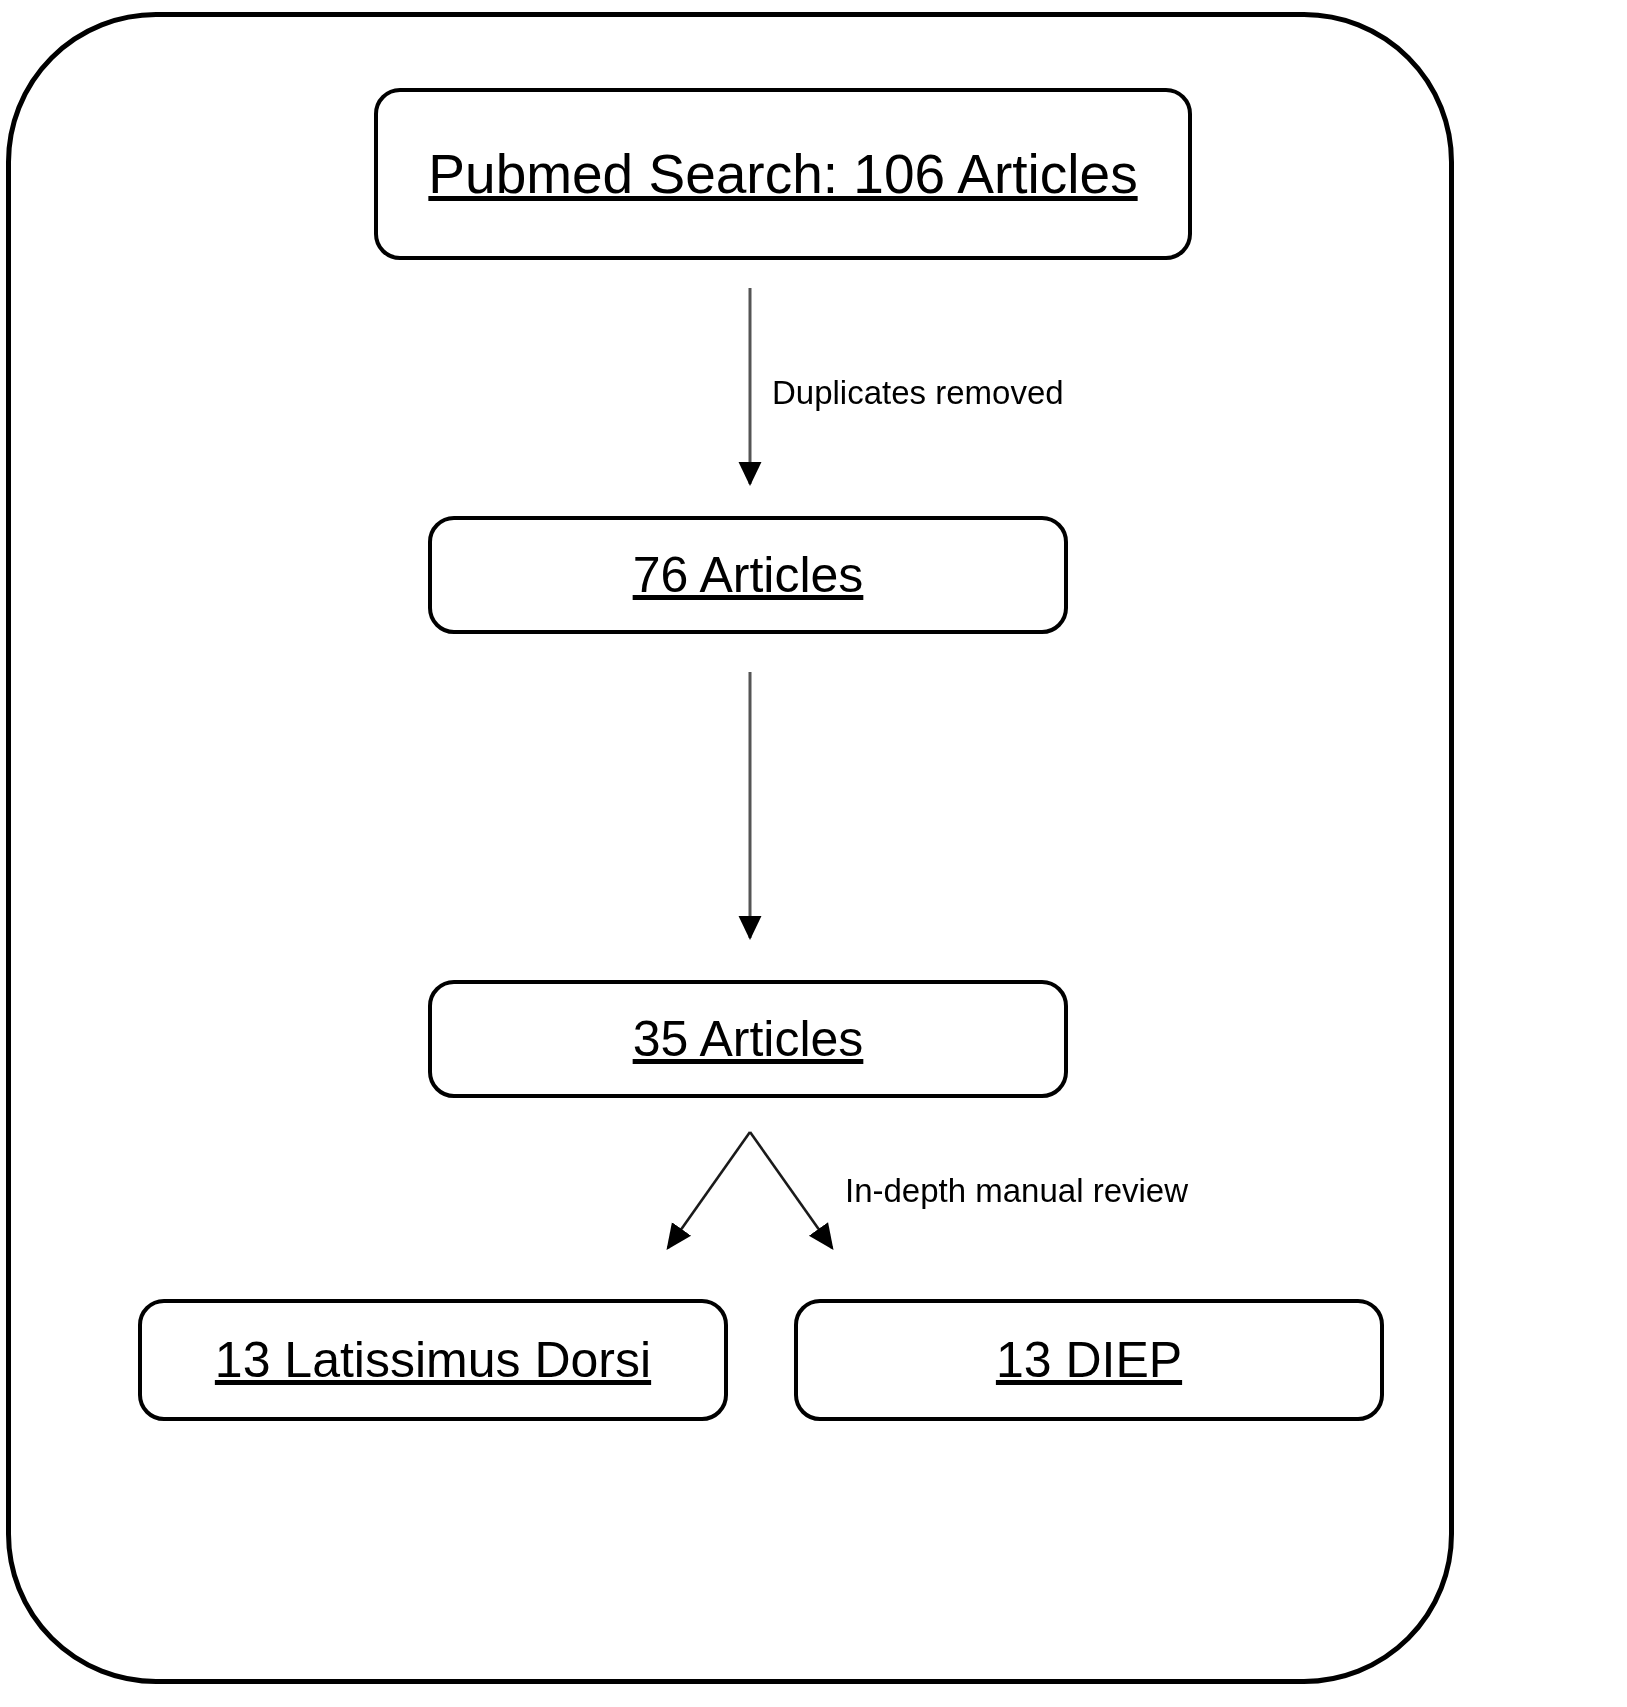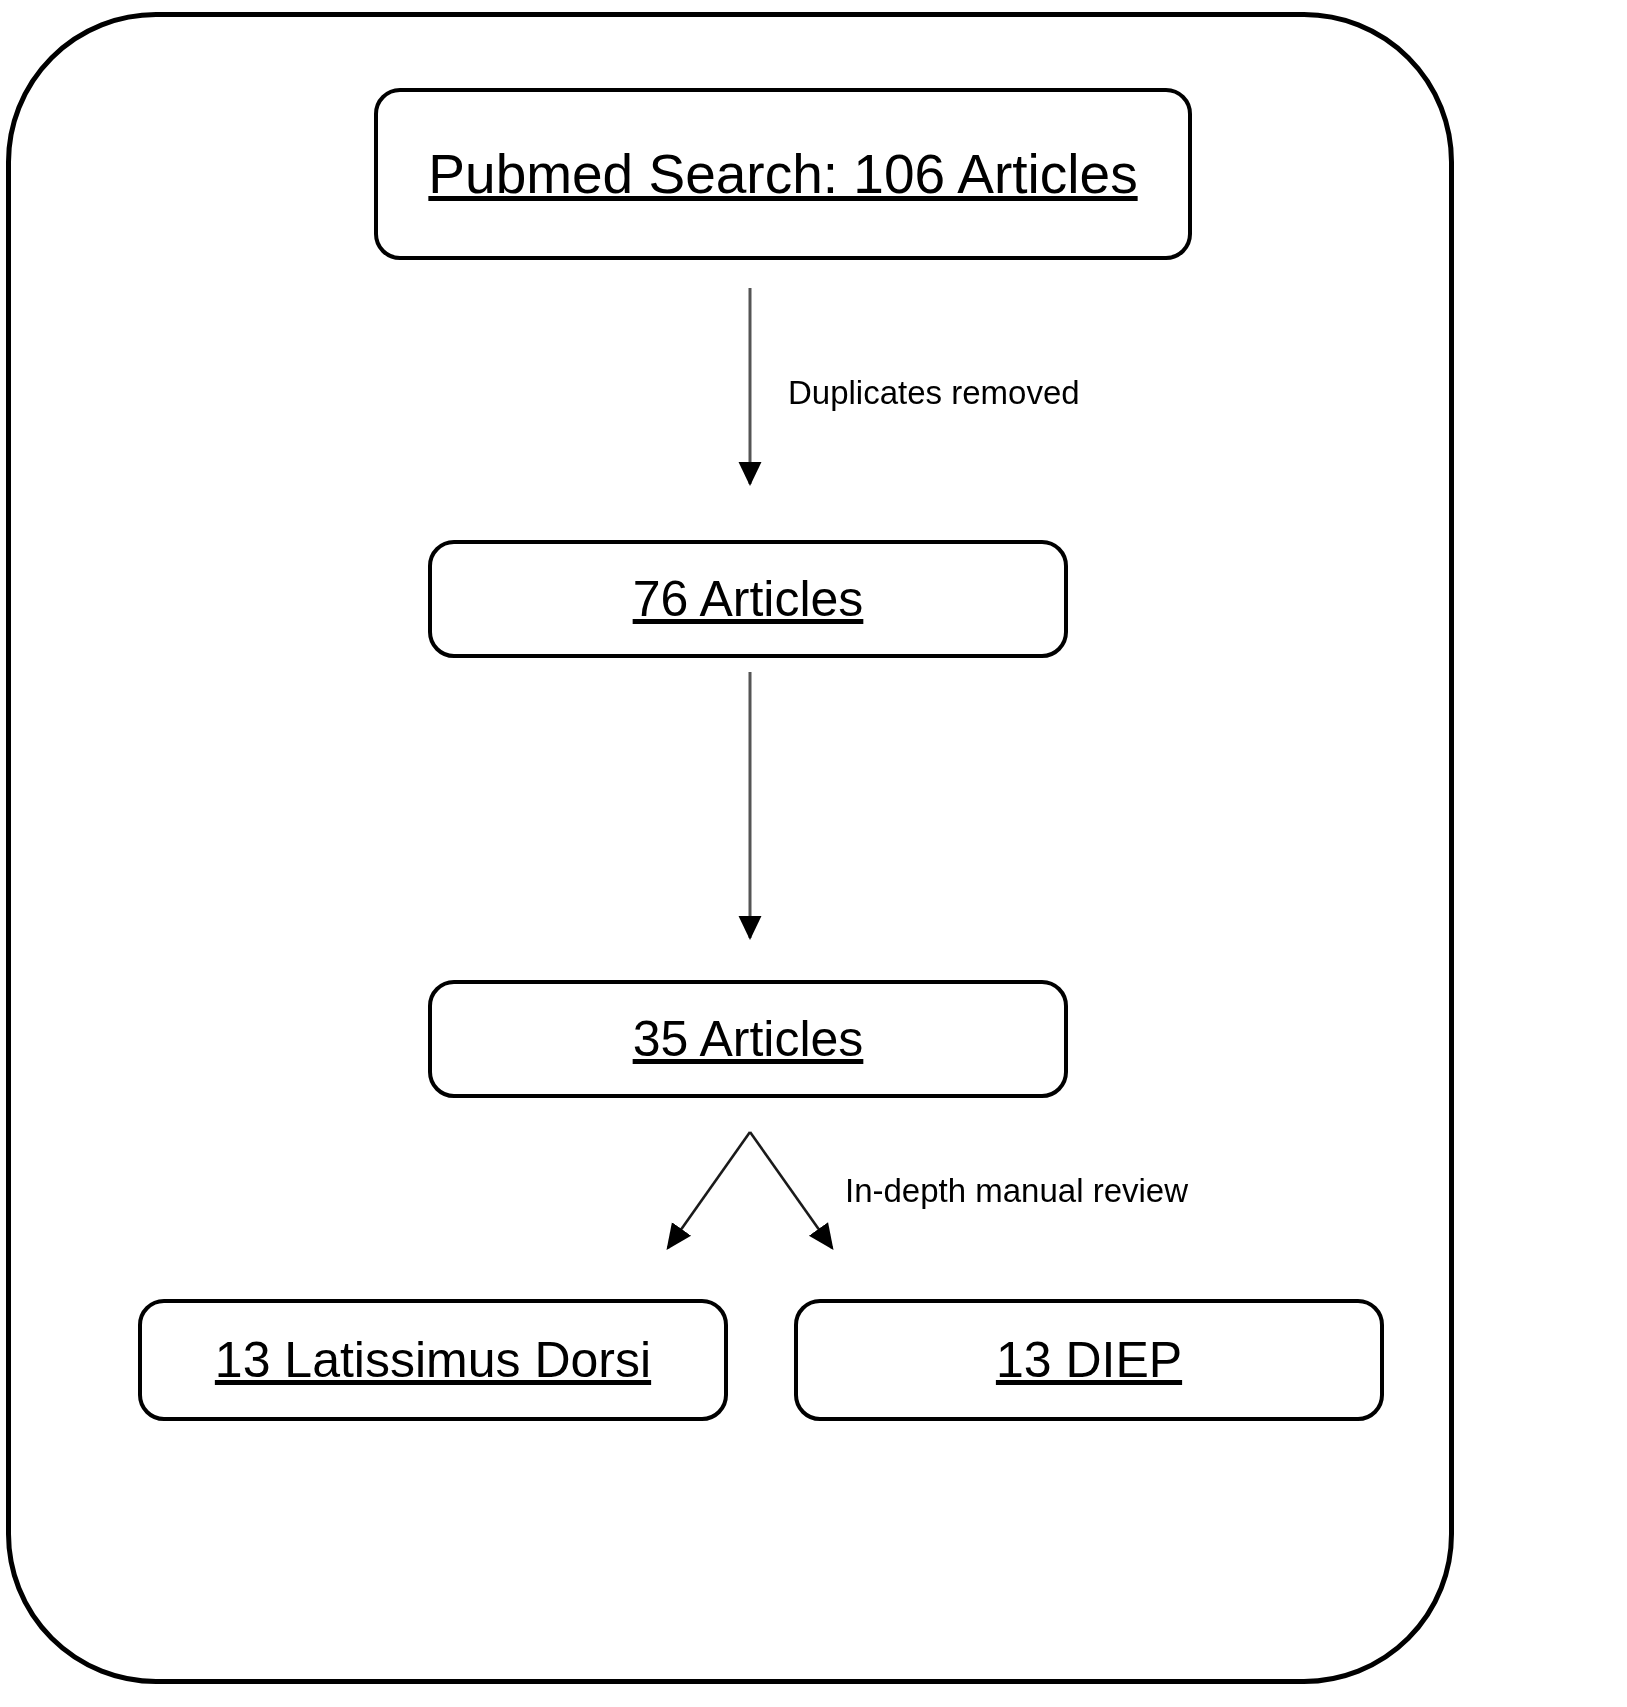--- a/index.html
+++ b/index.html
@@ -51,21 +51,21 @@
 
   #node-pubmed {
     left: 374px;
     top: 88px;
     width: 818px;
     height: 172px;
     font-size: 55px;
   }
   #node-76 {
     left: 428px;
-    top: 540px;
+    top: 516px;
     width: 640px;
     height: 118px;
     font-size: 50px;
   }
   #node-26 {
     left: 428px;
     top: 980px;
     width: 640px;
     height: 118px;
     font-size: 50px;
@@ -88,21 +88,21 @@
   
   .edge-label {
     position: absolute;
     font-size: 33px;
     line-height: 1.28;
     color: #000000;
     white-space: pre-line;
     text-align: left;
   }
   #label-duplicates {
-    left: 788px;
+    left: 772px;
     top: 372px;
     width: 420px;
   }
   #label-distillation {
     left: 770px;
     top: 728px;
     width: 620px;
   }
   #label-review {
     left: 845px;

